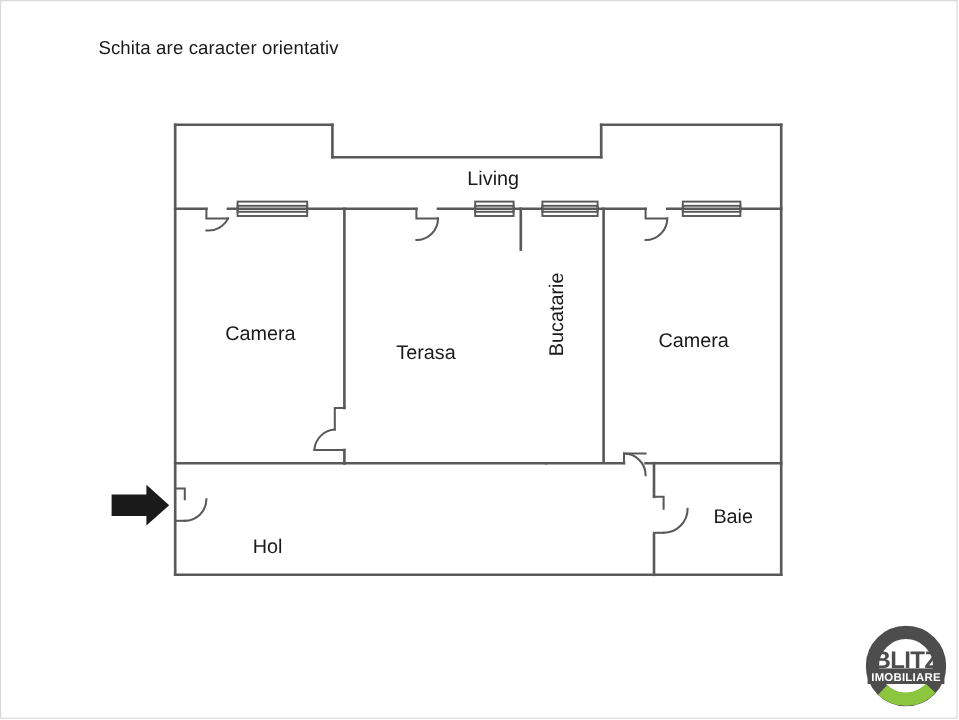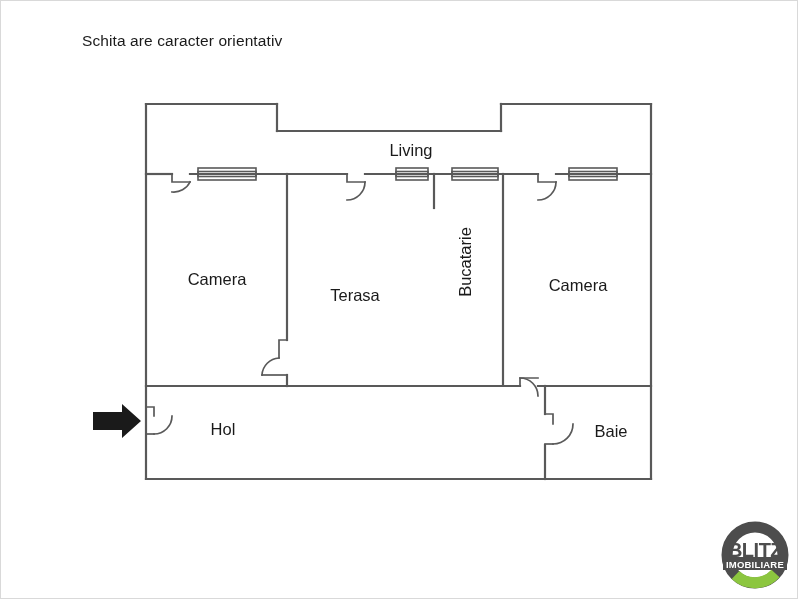--- a/index.html
+++ b/index.html
@@ -188,21 +188,21 @@
   <div class="room-label" style="left:217px; top:279px;">Camera</div>
 
   <div class="room-label" style="left:355px; top:295px;">Terasa</div>
 
   <div class="room-label" style="left:411px; top:150px;">Living</div>
 
   <div class="room-label vertical" style="left:465px; top:262px;">Bucatarie</div>
 
   <div class="room-label" style="left:578px; top:285px;">Camera</div>
 
-  <div class="room-label" style="left:223px; top:429px;">Hol</div>
+  <div class="room-label" style="left:223px; top:456px;">Hol</div>
 
   <div class="room-label" style="left:611px; top:431px;">Baie</div>
 
   <svg id="brand-logo" viewBox="0 0 68 68">
 
     <circle cx="34" cy="34" r="28" fill="none" stroke="#4d4d4d" stroke-width="11"></circle>
     <path d="M 14.5 54 A 28 28 0 0 0 54.5 52.5" fill="none" stroke="#8cc63f" stroke-width="11" stroke-linecap="butt"></path>
 
     <rect x="2" y="36" width="64" height="13" fill="#4d4d4d"></rect>
 

